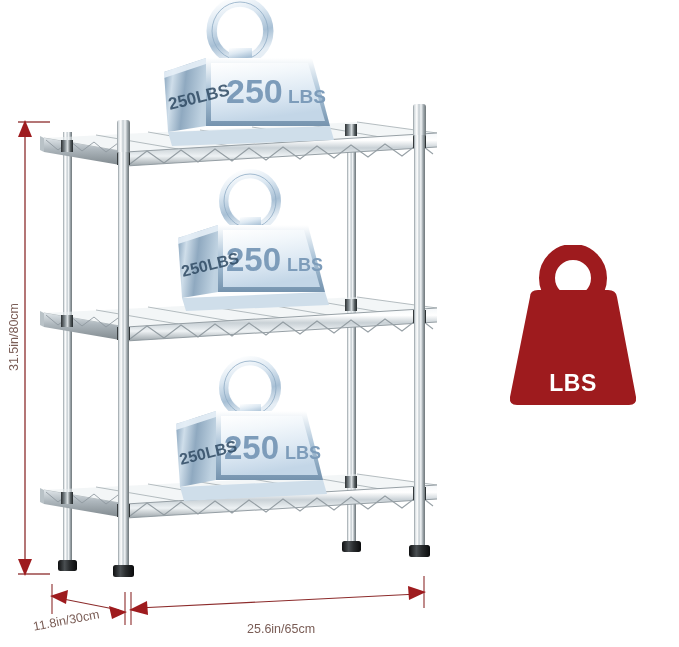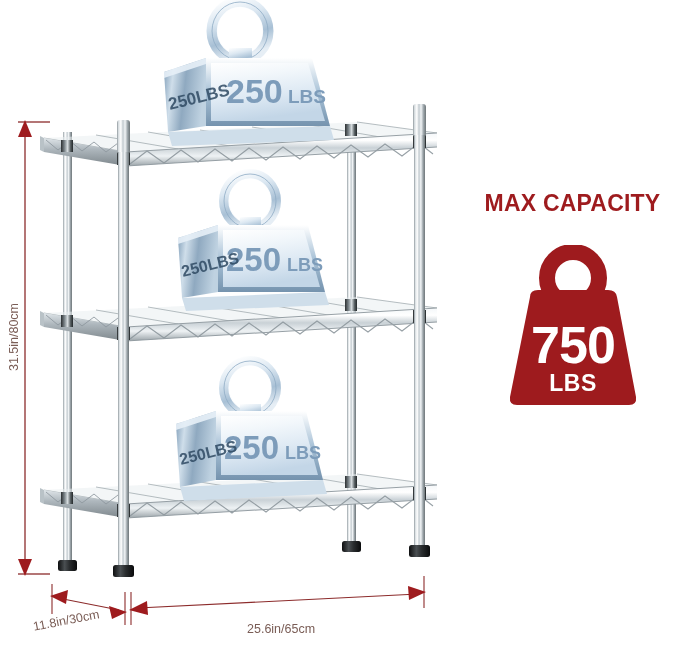--- a/index.html
+++ b/index.html
@@ -401,35 +401,33 @@
       <polygon points="129,610 147,601 148,615" fill="#9e1b1e"></polygon>
       <polygon points="426,592 408,586 409,600" fill="#9e1b1e"></polygon>
     </g>
   </svg>
 
   <div class="dim-label" id="dim-height-label">31.5in/80cm</div>
   <div class="dim-label" id="dim-depth-label">11.8in/30cm</div>
   <div class="dim-label" id="dim-width-label">25.6in/65cm</div>
 
   <div id="capacity-panel" class="abs">
-    <div id="capacity-title">MAX CAPACITY</div>
 
     <div id="capacity-weight-icon">
       <svg width="146" height="165" viewBox="0 0 146 165">
 
         <circle cx="73" cy="33" r="26" fill="none" stroke="#9e1b1e" stroke-width="16"></circle>
 
         <path d="M 30 52
                  Q 30 45 38 45
                  L 108 45
                  Q 116 45 117 52
                  L 136 152
                  Q 137 160 129 160
                  L 17 160
                  Q 9 160 10 152
                  Z" fill="#9e1b1e"></path>
       </svg>
-      <div class="cap-num">750</div>
       <div class="cap-unit">LBS</div>
     </div>
   </div>
 
 </div>
 
 </body></html>

